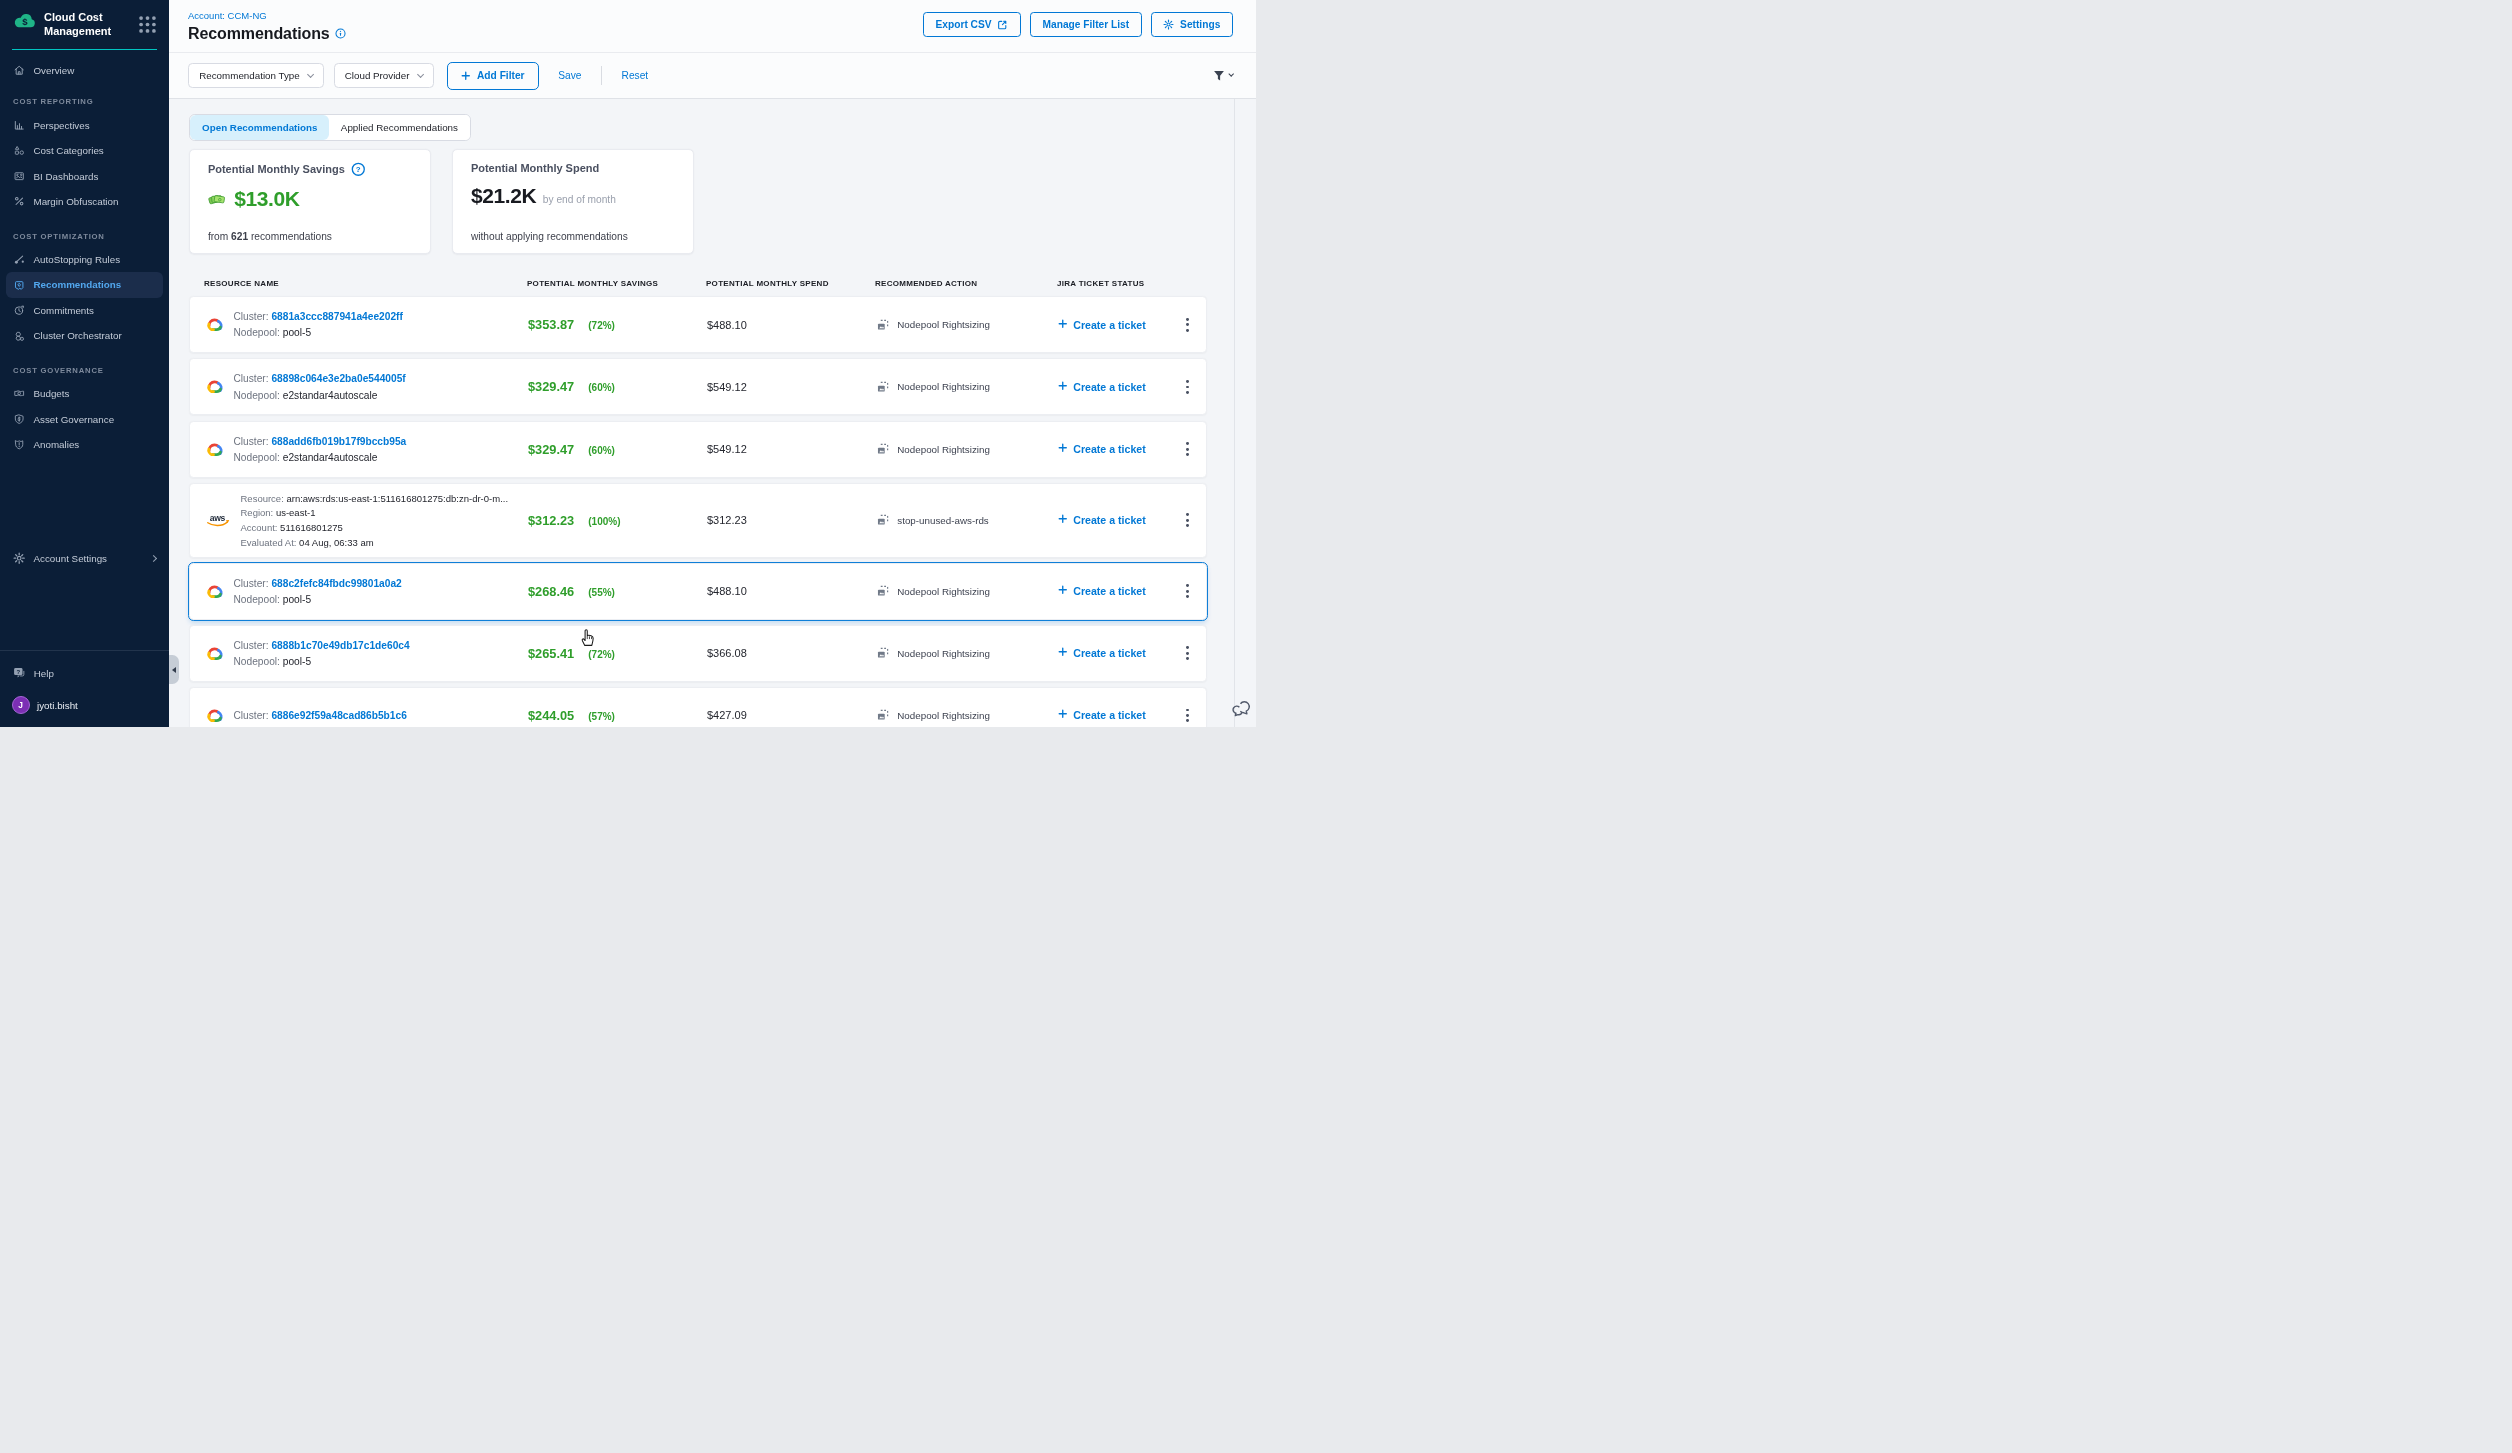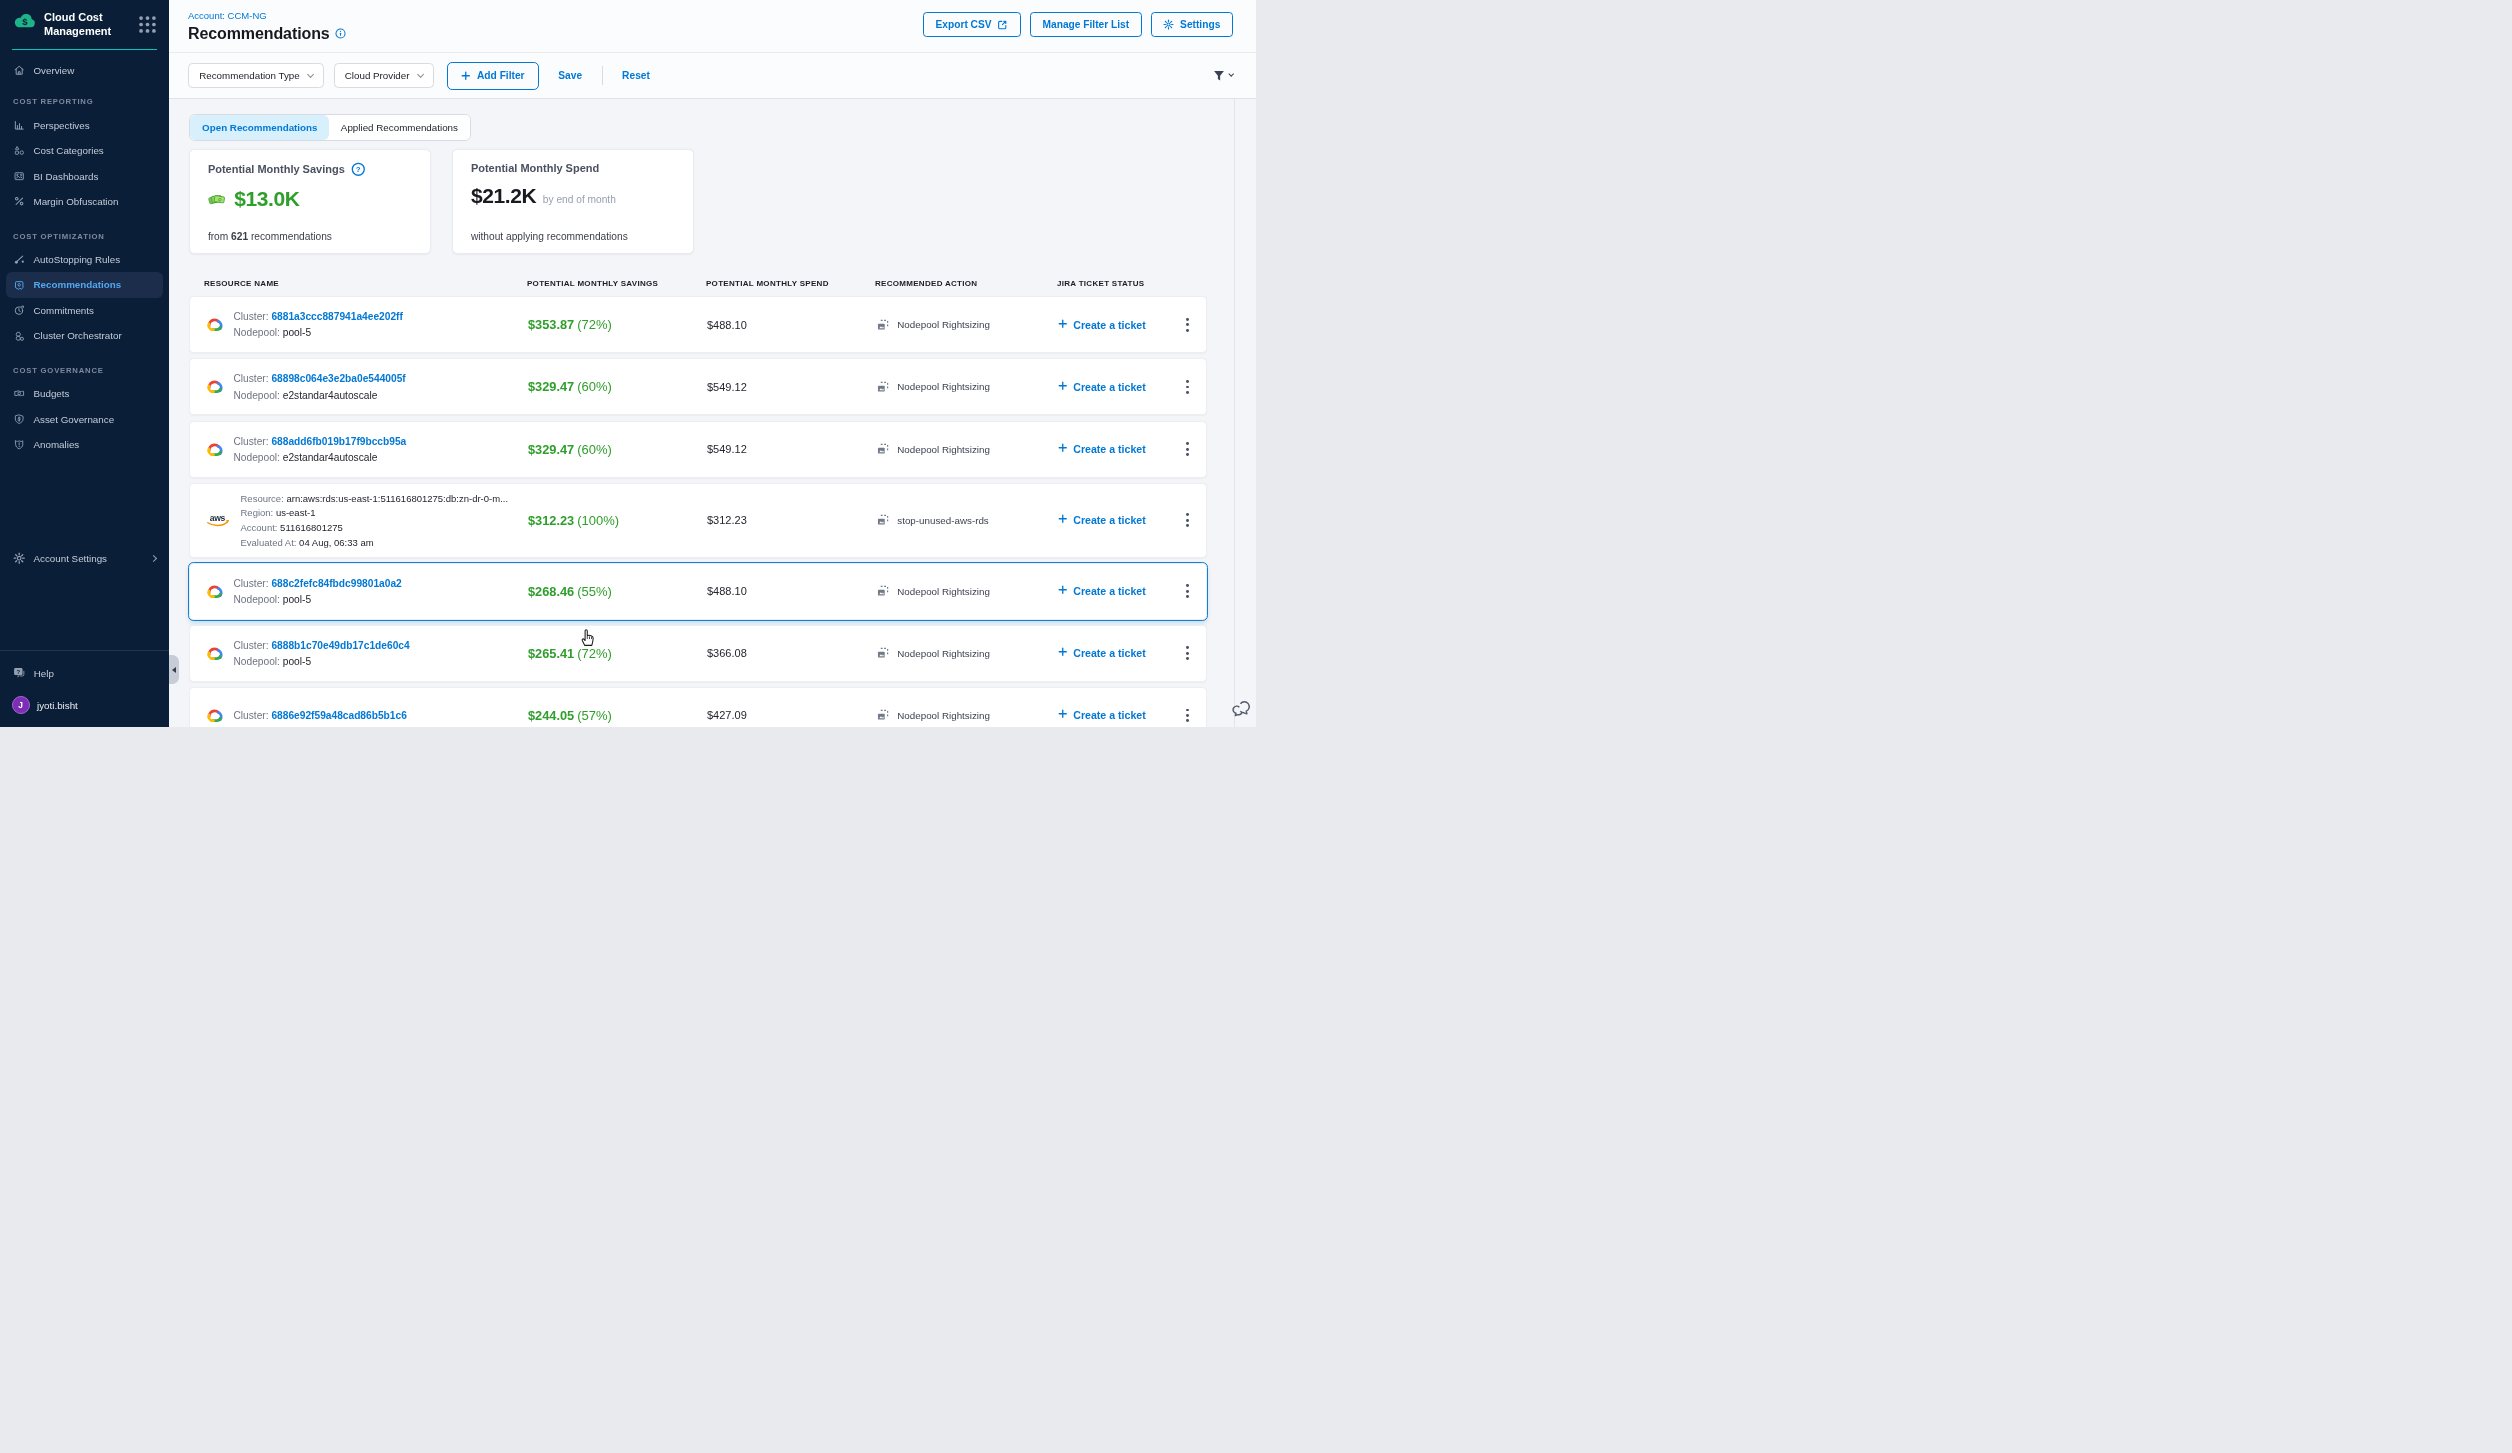--- a/index.html
+++ b/index.html
@@ -40,21 +40,21 @@
   .infoic{width:11px;height:11px;color:#0278d5;cursor:pointer}
   .topbtns{position:absolute;right:23px;top:11.7px;display:flex;gap:8.8px}
   .btn{display:flex;align-items:center;gap:5.8px;height:25px;padding:0 11.7px;border:1.1px solid #0278d5;border-radius:3.6px;background:#fbfcfd;color:#0278d5;font-size:10.2px;font-weight:bold;cursor:pointer;font-family:inherit}
   .btn svg{width:11px;height:11px}
 
   .filterbar{background:#fbfcfd;border-top:0.7px solid #e9ebef;border-bottom:0.7px solid #dfe2e7;height:47px;display:flex;align-items:center;padding:0 23px 0 19px;gap:9.5px}
   .chip{display:flex;align-items:center;height:25.5px;padding:0 10.2px;border:0.7px solid #d8dbe3;border-radius:4.4px;background:#fff;font-size:9.8px;color:#23252c;cursor:pointer}
   .chvd{width:5.1px;height:5.1px;border-right:1.2px solid #8a8f9c;border-bottom:1.2px solid #8a8f9c;transform:rotate(45deg);margin-left:8px;margin-top:-2.9px}
   .addf{display:flex;align-items:center;gap:6.6px;height:28px;padding:0 13px;border:1.1px solid #0278d5;border-radius:5.1px;color:#0278d5;font-weight:bold;font-size:10.2px;background:#fbfcfd;margin-left:3.6px;cursor:pointer;font-family:inherit}
   .addf svg{width:9.5px;height:9.5px}
-  .lnk{color:#0278d5;font-size:10.2px;font-weight:bold;margin-left:10.2px;cursor:pointer;background:none;border:none;font-family:inherit}
+  .lnk{color:#0278d5;font-size:10.2px;font-weight:normal;margin-left:10.2px;cursor:pointer;background:none;border:none;font-family:inherit}
   .vd{width:0.7px;height:19px;background:#d9dce2;margin-left:10.2px}
   .spacer{flex:1}
   .funnel{display:flex;align-items:center;gap:2.9px;color:#3a4251;cursor:pointer}
   .funnel svg{width:14px;height:14px}
   .chvf{width:4.4px;height:4.4px;border-right:1.2px solid #3a4251;border-bottom:1.2px solid #3a4251;transform:rotate(45deg);margin-top:-2.2px}
 
   .content{padding:14.6px 0 0 20.4px}
   .tabs{display:inline-flex;border:0.7px solid #d8dbe3;border-radius:5.8px;background:#fff;overflow:hidden}
   .tab{height:25px;display:flex;align-items:center;padding:0 11.7px;font-size:9.8px;color:#23252c;cursor:pointer;background:#fff;border:none;font-family:inherit}
   .tab.active{background:#d7f0fc;color:#0278d5;font-weight:bold;border-radius:5.8px}
@@ -79,21 +79,21 @@
   .res{display:flex;align-items:center;gap:9.5px}
   .prov{width:19px;height:17px;flex-shrink:0}
   .prov.awsi{width:26px;height:17px}
   .rl{font-size:10.2px;color:#24262e}
   .rl+.rl{margin-top:5.1px}
   .awsrow .rl{font-size:9.5px}
   .awsrow .rl+.rl{margin-top:3.6px}
   .lab{color:#6e7480}
   .rid{color:#0278d5;font-weight:bold;text-decoration:none;cursor:pointer}
   .sav{font-size:12.8px;font-weight:bold;color:#2f9e2b}
-  .pct{font-size:13px;font-weight:normal;margin-left:3px}
+  .pct{font-size:10px;font-weight:bold;margin-left:14px}
   .spd{font-size:11px;font-weight:normal;color:#24262e}
   .actc{display:flex;align-items:center;gap:7.3px;font-size:9.8px;color:#3d4250}
   .actc svg{width:14px;height:14px;flex-shrink:0}
   .jira{display:flex;align-items:flex-start;gap:5.8px;color:#0278d5;font-size:10.6px;font-weight:bold;cursor:pointer}
   .jira svg{width:9.5px;height:9.5px}
   .keb{justify-self:end;display:flex;flex-direction:column;gap:2.6px;padding:4.4px;cursor:pointer}
   .keb i{width:2.9px;height:2.9px;border-radius:50%;background:#495061}
   .gutline{position:absolute;top:99px;bottom:0;right:21px;width:0.7px;background:#e1e4e9}
   .chatw{position:absolute;right:3.6px;bottom:7.3px;width:20.4px;height:20.4px;color:#525a6b;cursor:pointer}
   .cursor{position:absolute;left:578px;top:626px;width:19.7px;height:21px;z-index:9;pointer-events:none}

